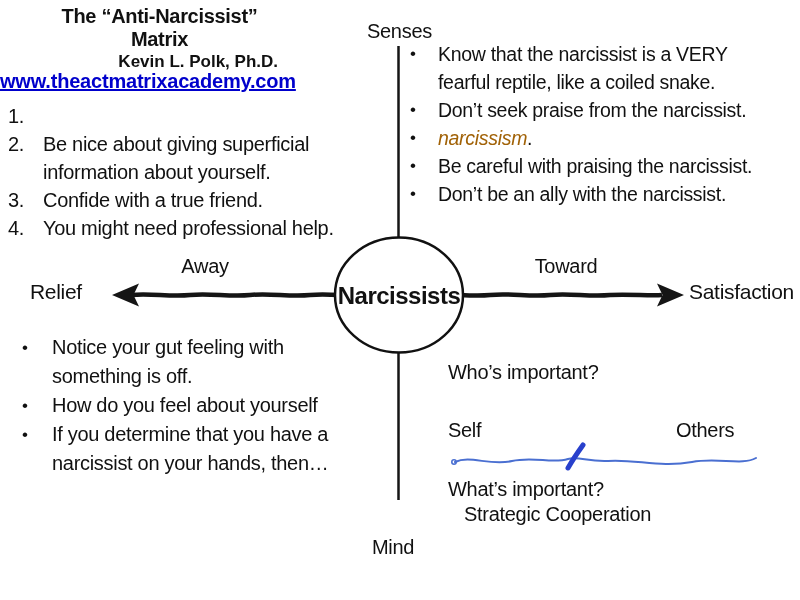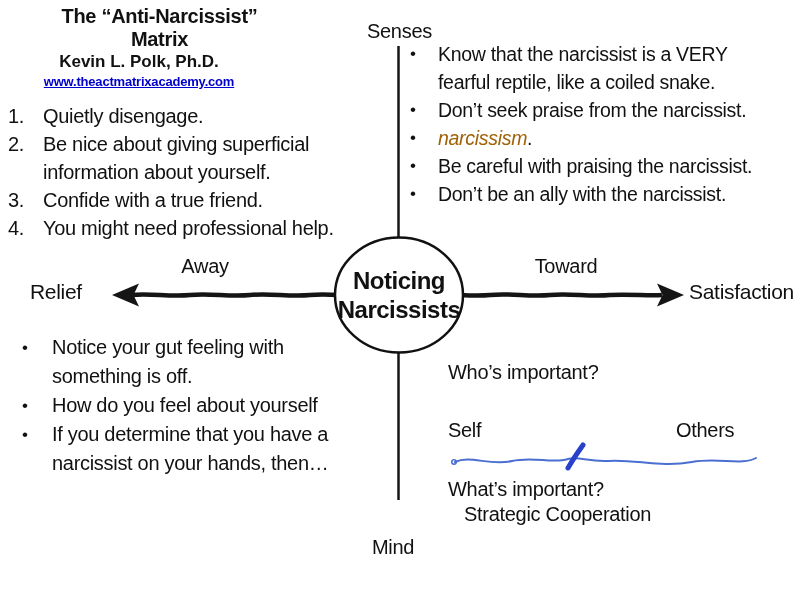--- a/index.html
+++ b/index.html
@@ -6,22 +6,22 @@
   body{
     width:800px;height:600px;position:relative;overflow:hidden;
     background:#ffffff;color:#111;
     font-family:"Liberation Sans","DejaVu Sans",sans-serif;
   }
   .abs{position:absolute;}
 
   
   .title-block{left:0;top:5px;width:278px;text-align:center;}
   .title-line{font-size:20px;font-weight:bold;line-height:23px;letter-spacing:-0.3px;padding-left:41px;}
-  .author{font-size:17px;font-weight:bold;line-height:20px;margin-top:1px;}
-  .website{font-size:13px;font-weight:bold;line-height:18px;color:#0000cc;text-decoration:underline;letter-spacing:-0.2px;display:inline-block;}
+  .author{font-size:17px;font-weight:bold;line-height:20px;margin-top:1px;text-align:right;}
+  .website{font-size:20px;font-weight:bold;line-height:18px;color:#0000cc;text-decoration:underline;letter-spacing:-0.2px;display:inline-block;}
 
   
   .list{position:absolute;font-size:20px;line-height:28px;letter-spacing:-0.3px;}
   .li{display:flex;align-items:flex-start;}
   .li .marker{flex:0 0 auto;text-align:left;}
   .li .txt .line{display:block;white-space:nowrap;}
   .li .txt .line:empty{display:none;}
 
   .numbered-list{left:8px;top:102px;}
   .numbered-list .marker{width:35px;}
@@ -73,30 +73,26 @@
 </div>
 
 <div class="axis-label text-layer" style="left:367px;top:20px;">Senses</div>
 <div class="axis-label text-layer" style="left:372px;top:536px;">Mind</div>
 <div class="axis-label text-layer" style="left:30px;top:280px;font-size:21px;">Relief</div>
 <div class="axis-label text-layer" style="right:6px;top:280px;font-size:21px;">Satisfaction</div>
 <div class="axis-label text-layer" style="left:205px;top:255px;transform:translateX(-50%);">Away</div>
 <div class="axis-label text-layer" style="left:566px;top:255px;transform:translateX(-50%);">Toward</div>
 
 <div class="center-label">
-  <span style="display:block">Noticing</span>
   <span style="display:block">Narcissists</span>
 </div>
 
 <div class="list numbered-list text-layer">
   <div class="li">
     <span class="marker">1.</span>
-    <span class="txt">
-        <span class="line">Quietly disengage.</span>
-      </span>
   </div>
   <div class="li">
     <span class="marker">2.</span>
     <span class="txt">
       <span class="line">Be nice about giving superficial</span>
       <span class="line">information about yourself.</span>
     </span>
   </div>
   <div class="li">
     <span class="marker">3.</span>

